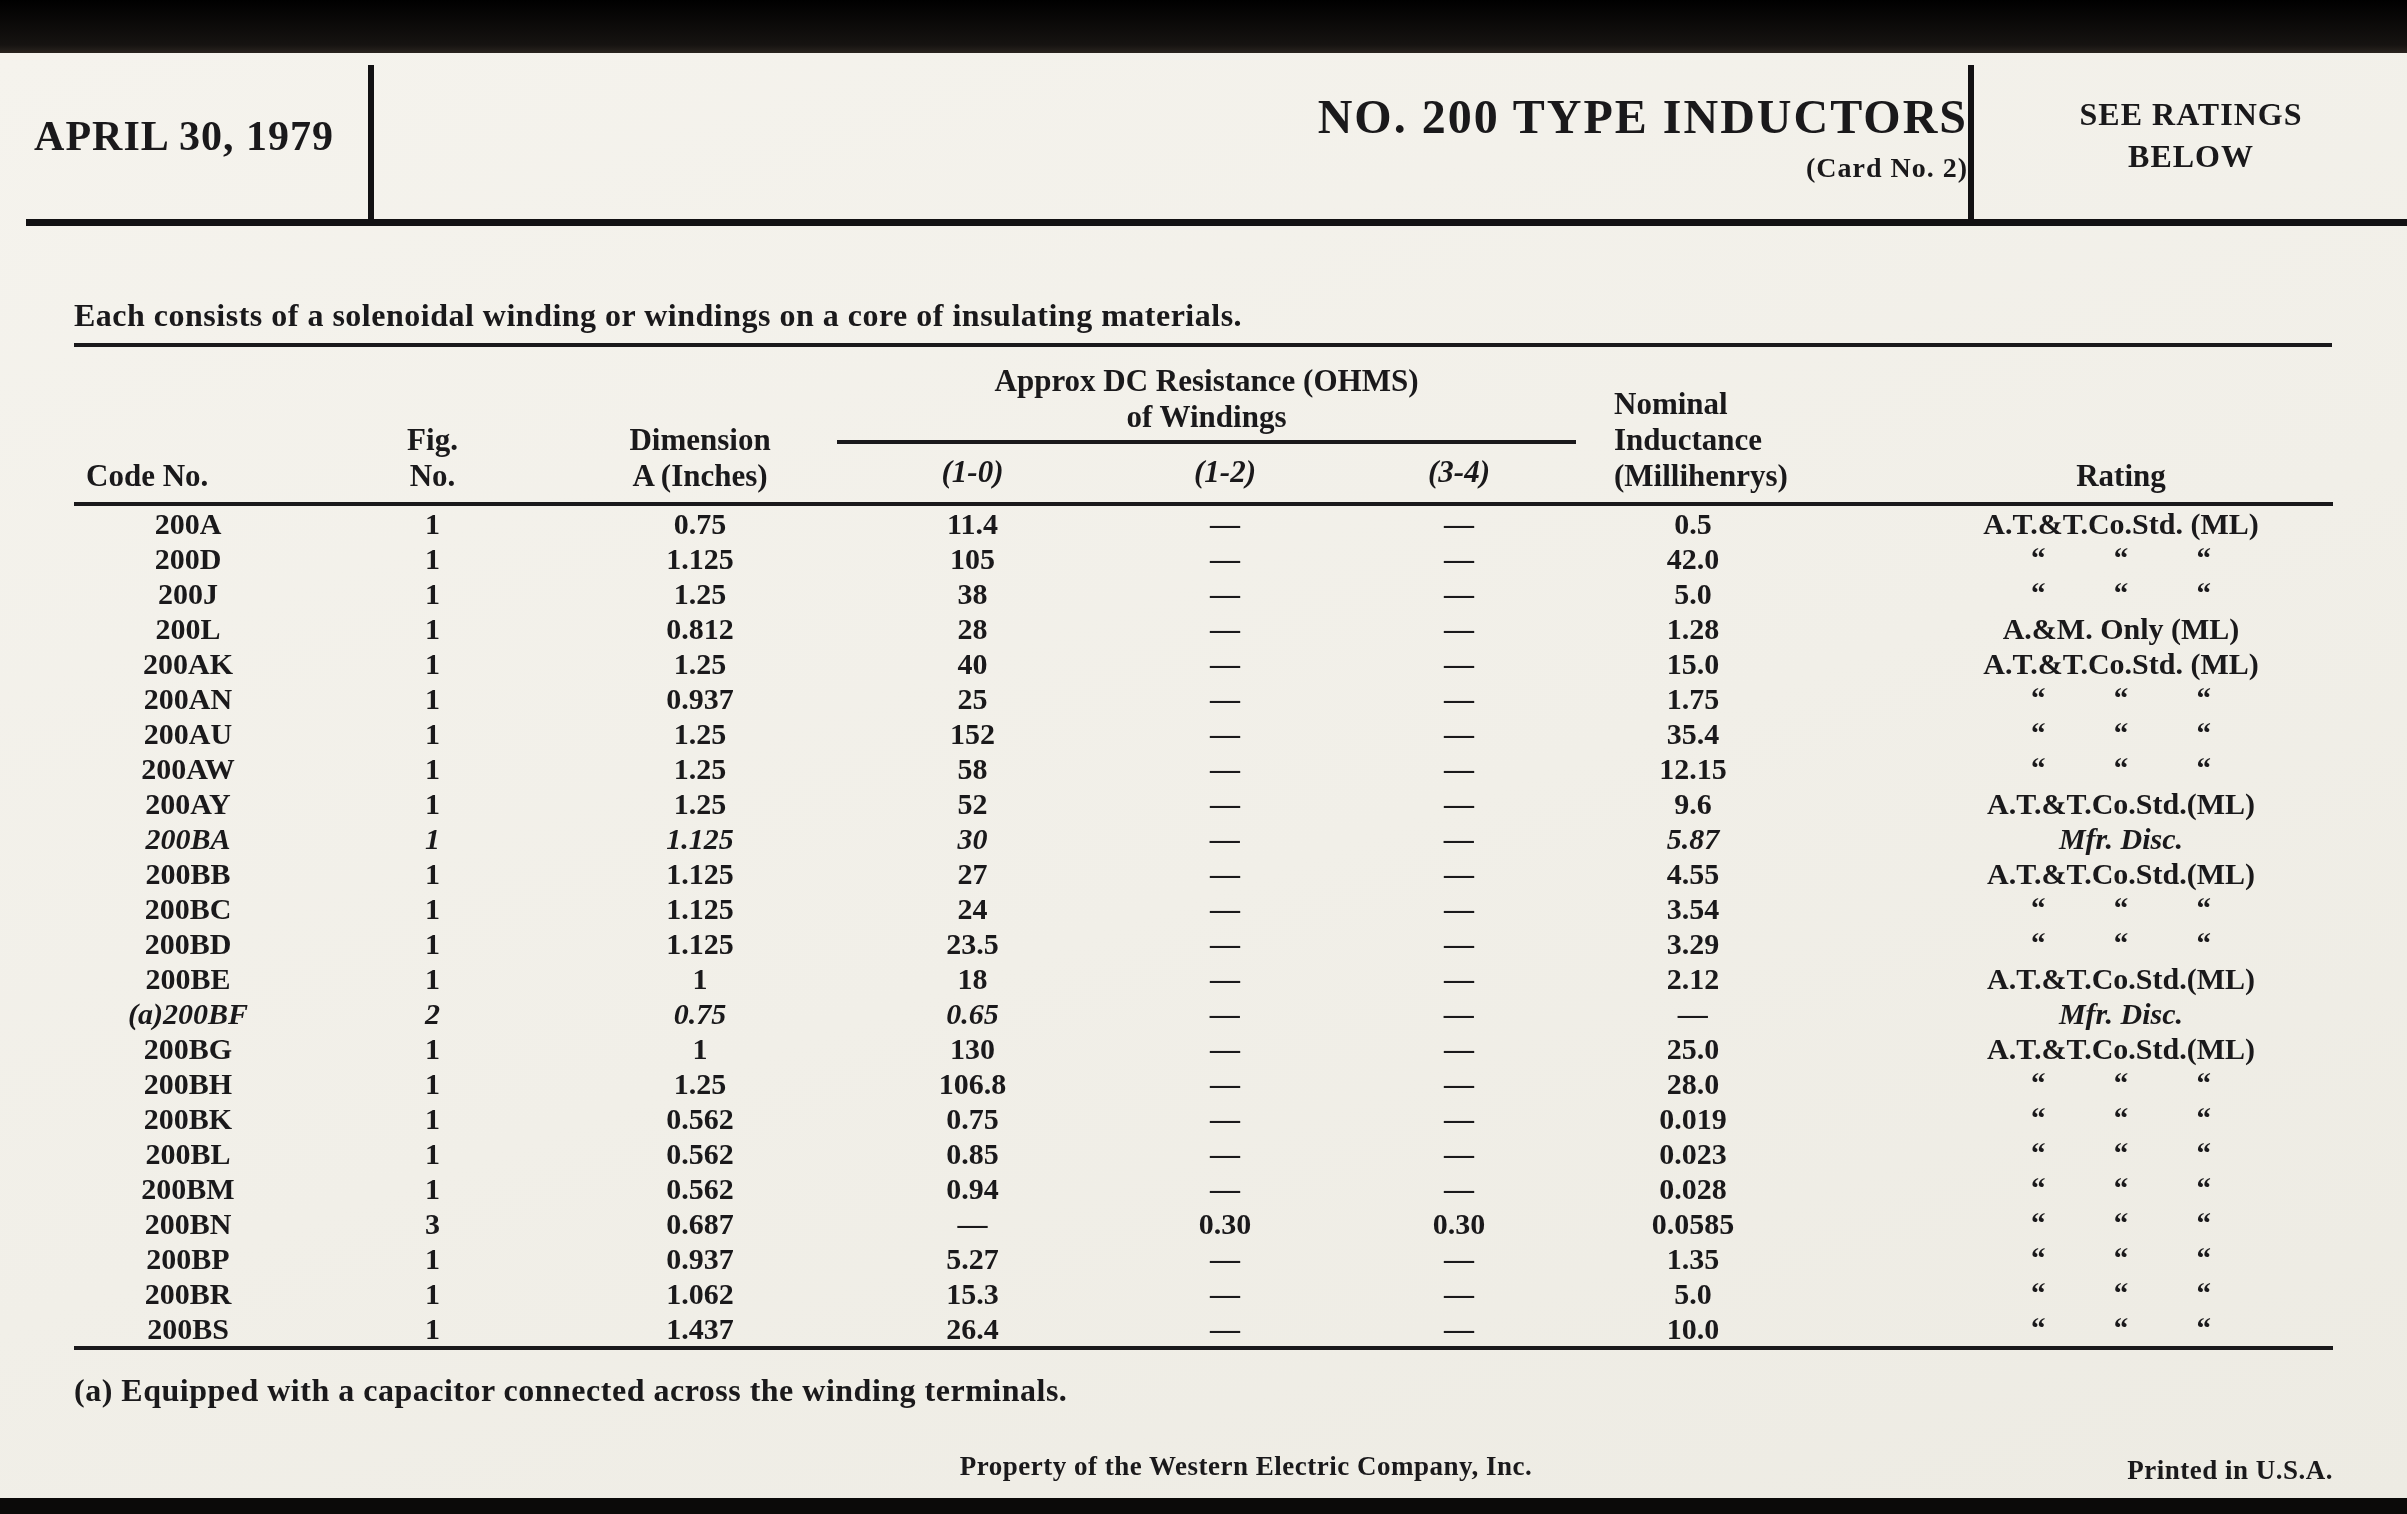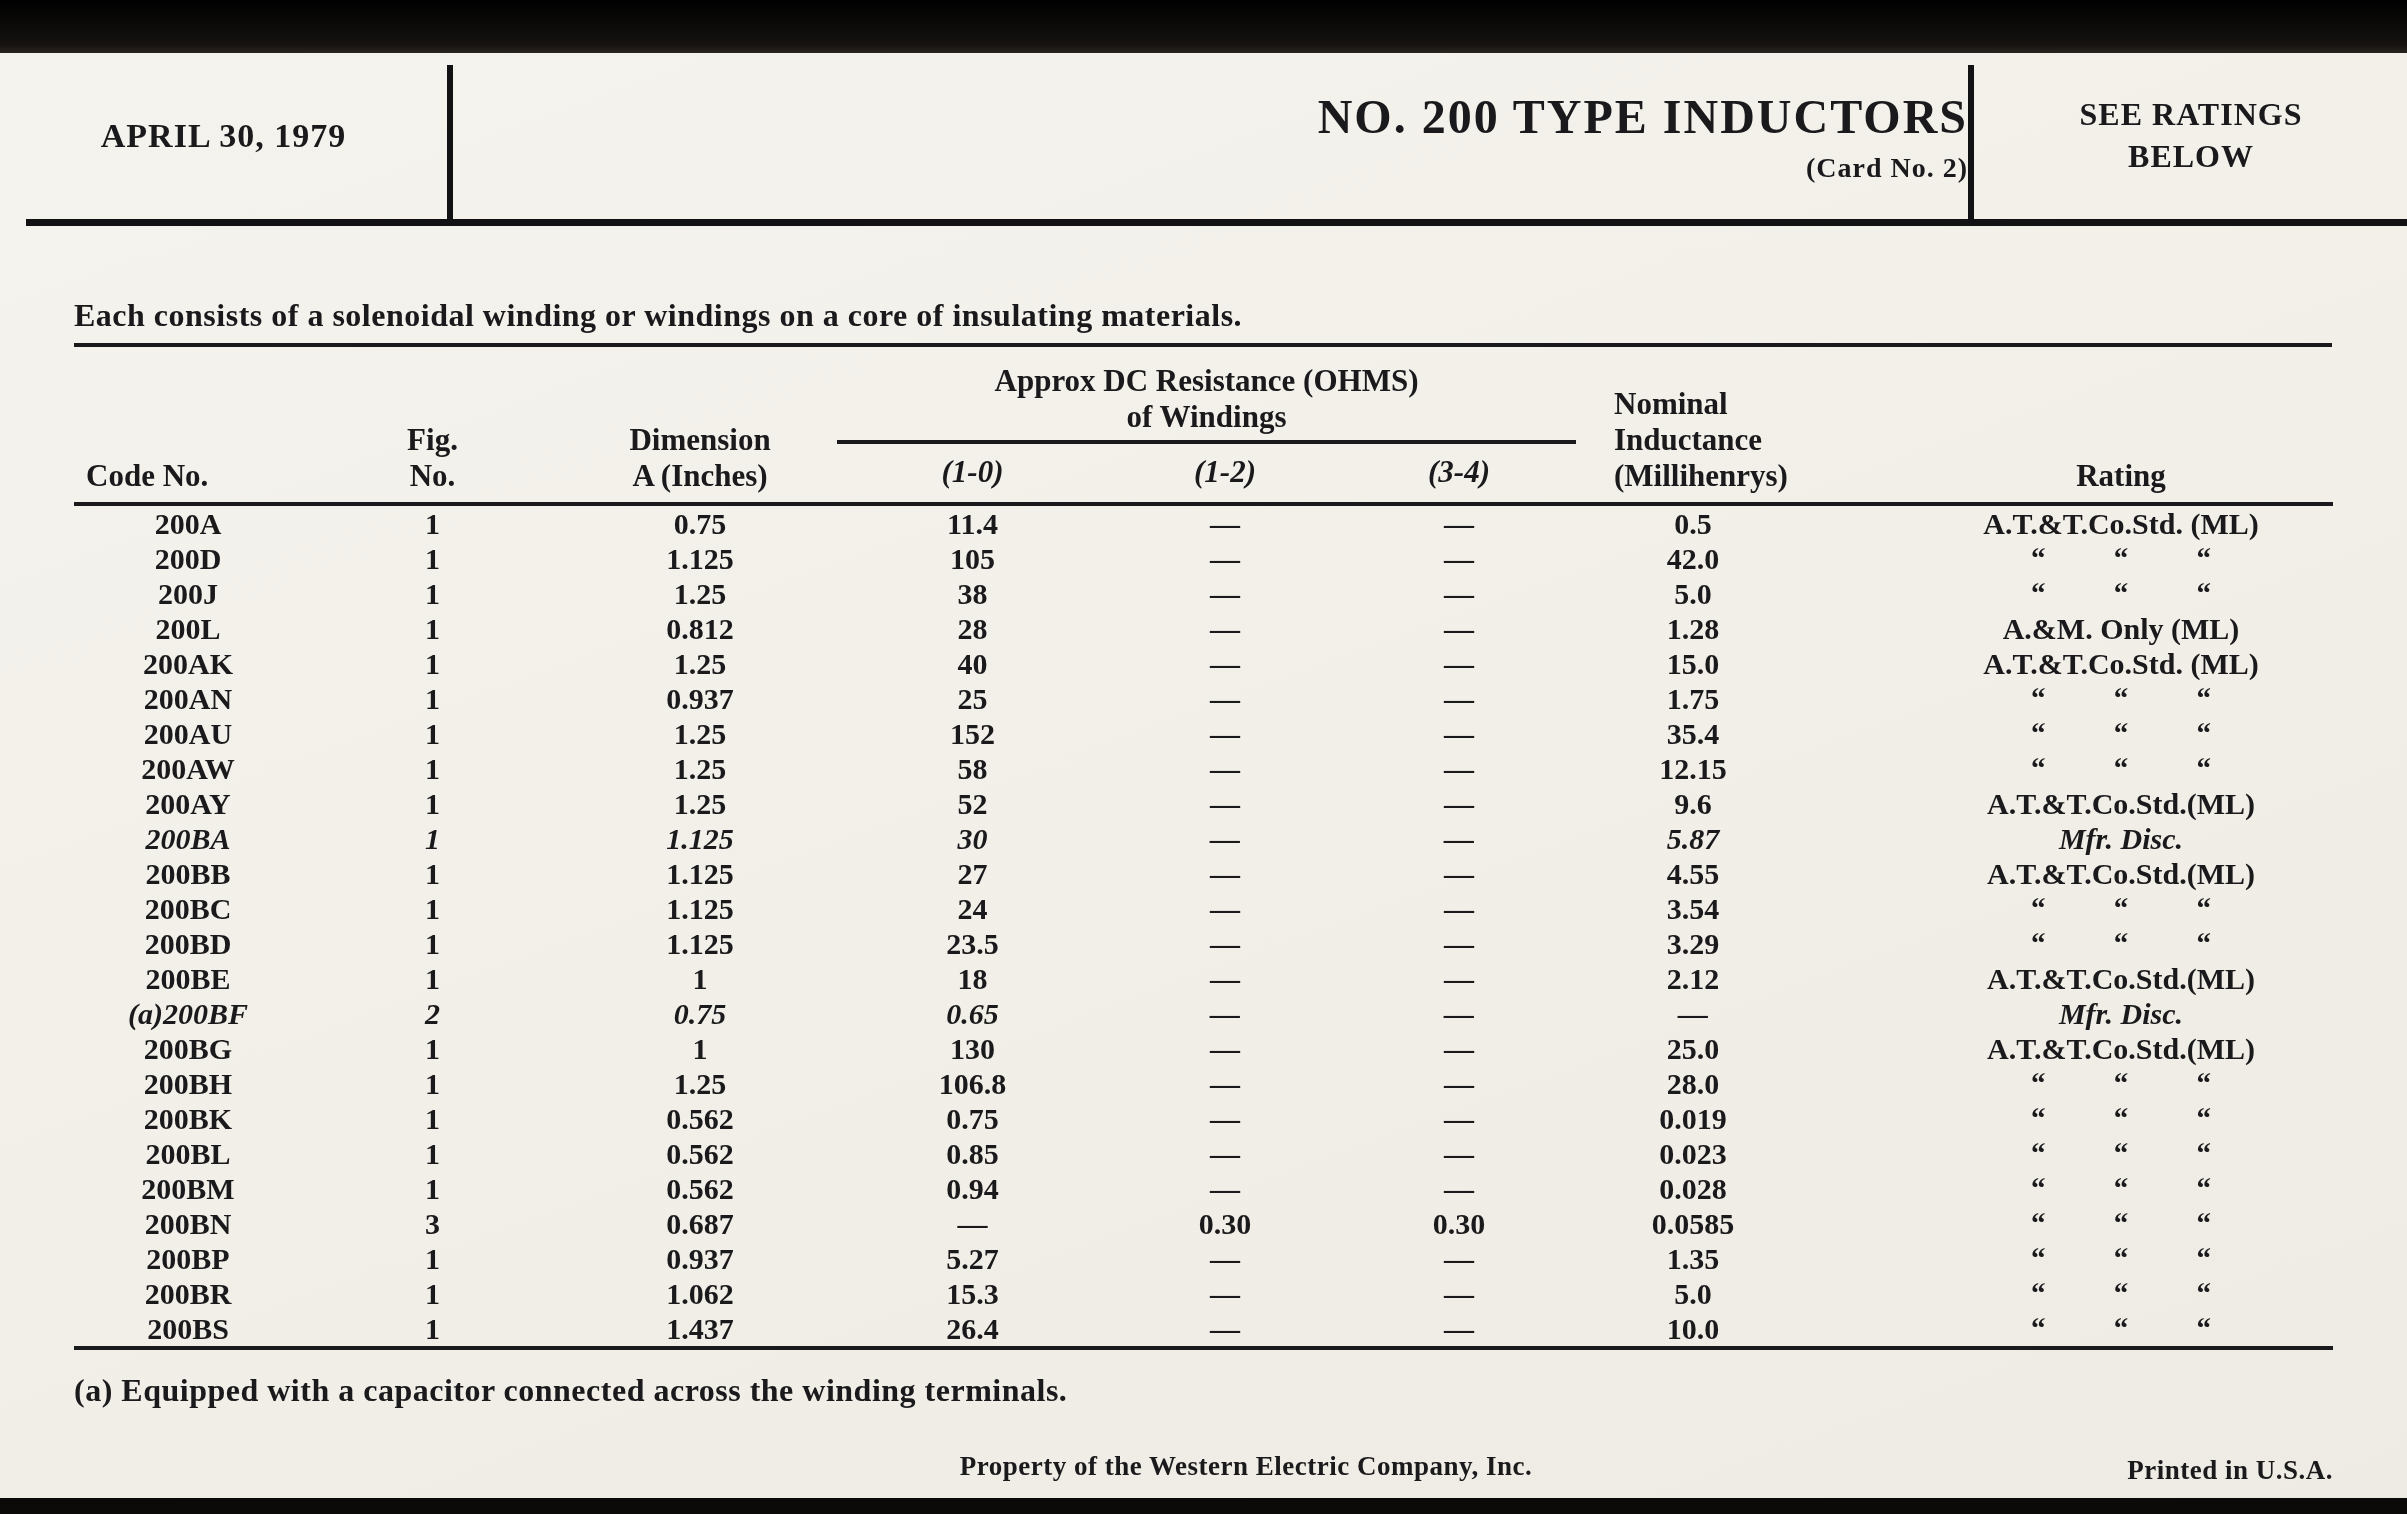--- a/index.html
+++ b/index.html
@@ -16,22 +16,22 @@
     background:#0b0a09; }
 
   .page {
     position:absolute; top:53px; left:0; width:2408px; height:1445px;
     background:linear-gradient(160deg,#f5f3ed 0%,#f1efe8 55%,#edebe3 100%);
     color:#1a191b; font-weight:bold;
   }
 
   
   .masthead { display:flex; align-items:stretch; height:166px; }
-  .m-left { width:447px; display:flex; align-items:center; justify-content:center;
-    font-size:34px; letter-spacing:1px; }
+  .m-left { width:368px; display:flex; align-items:center; justify-content:center;
+    font-size:42px; letter-spacing:1px; }
   .v-rule { width:6px; background:#121113; margin:12px 0 0 0; }
   .m-center { flex:1; display:flex; flex-direction:column; align-items:flex-end;
     justify-content:center; gap:8px; }
   .title { font-size:48px; letter-spacing:2px; }
   .subtitle { font-size:28px; letter-spacing:1px;font-family:Liberation Serif, serif; }
   .m-right { width:434px; display:flex; align-items:center; justify-content:center;
     font-size:32px; line-height:1.3; text-align:center; white-space:pre-line; letter-spacing:1px; }
   .thick-rule { height:7px; background:#121113; margin-left:26px; }
 
   

